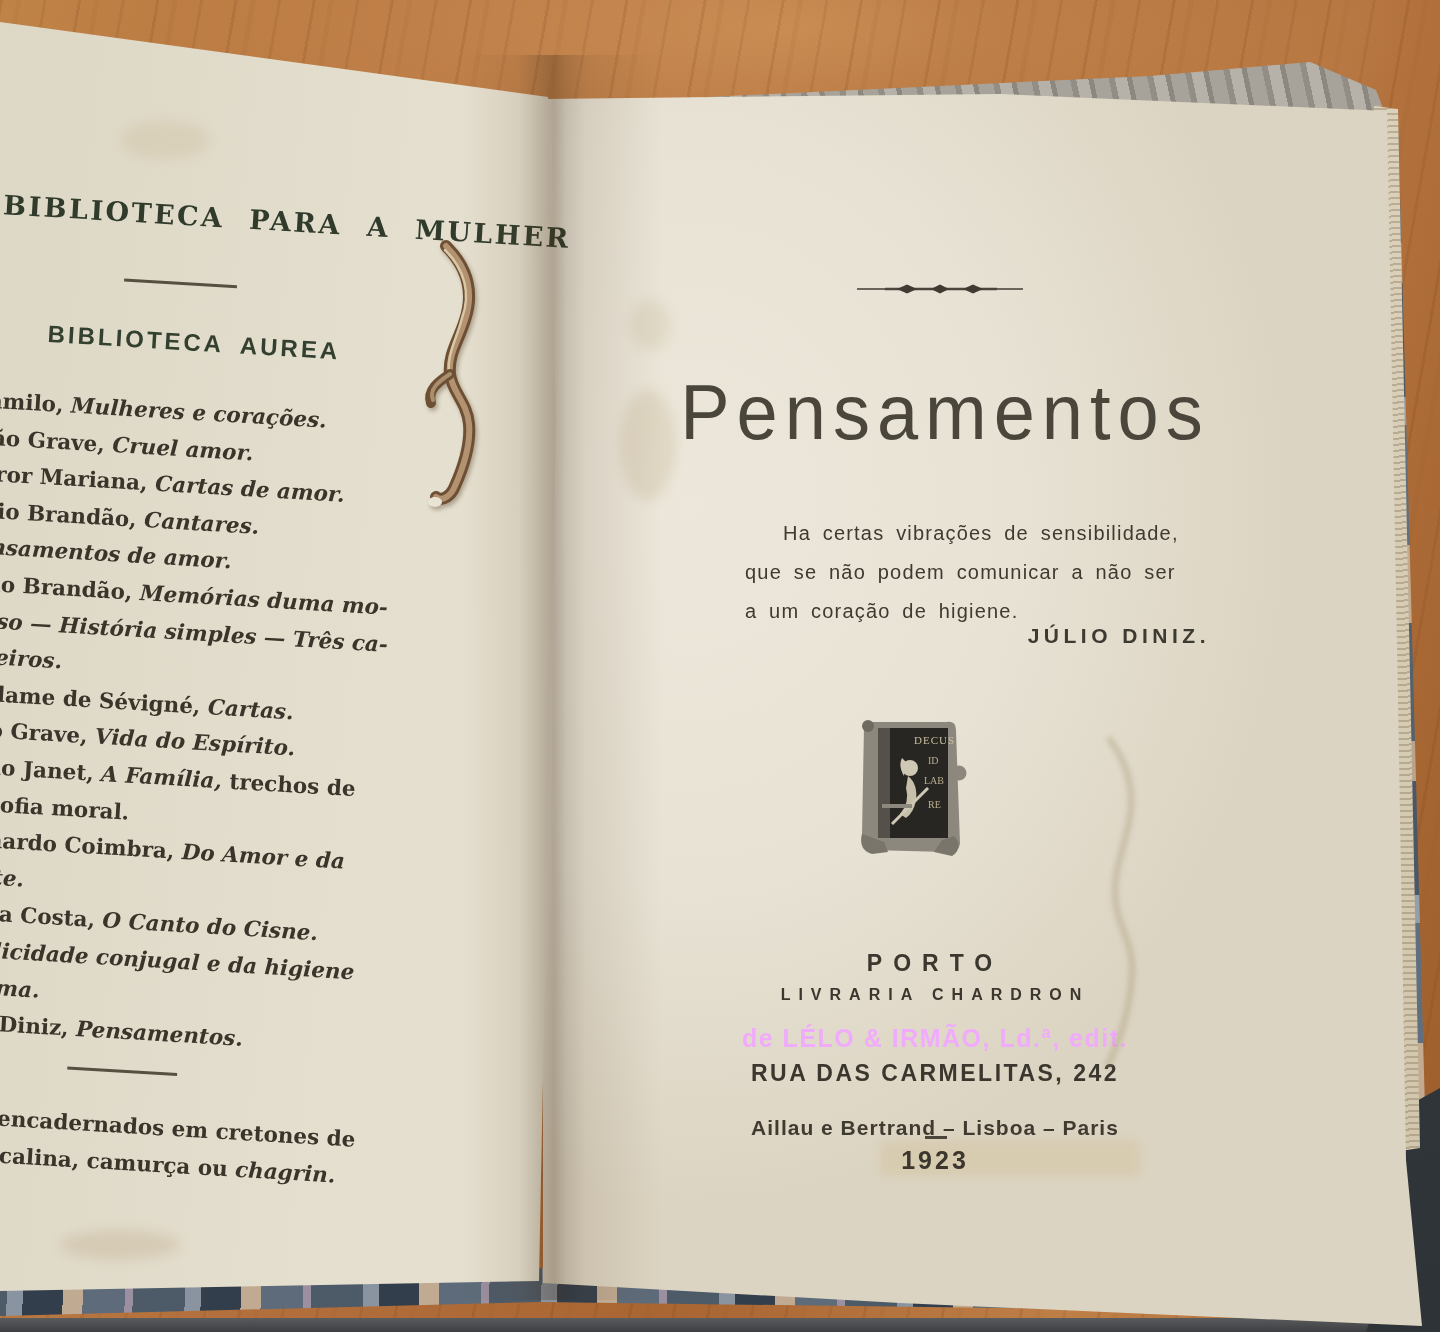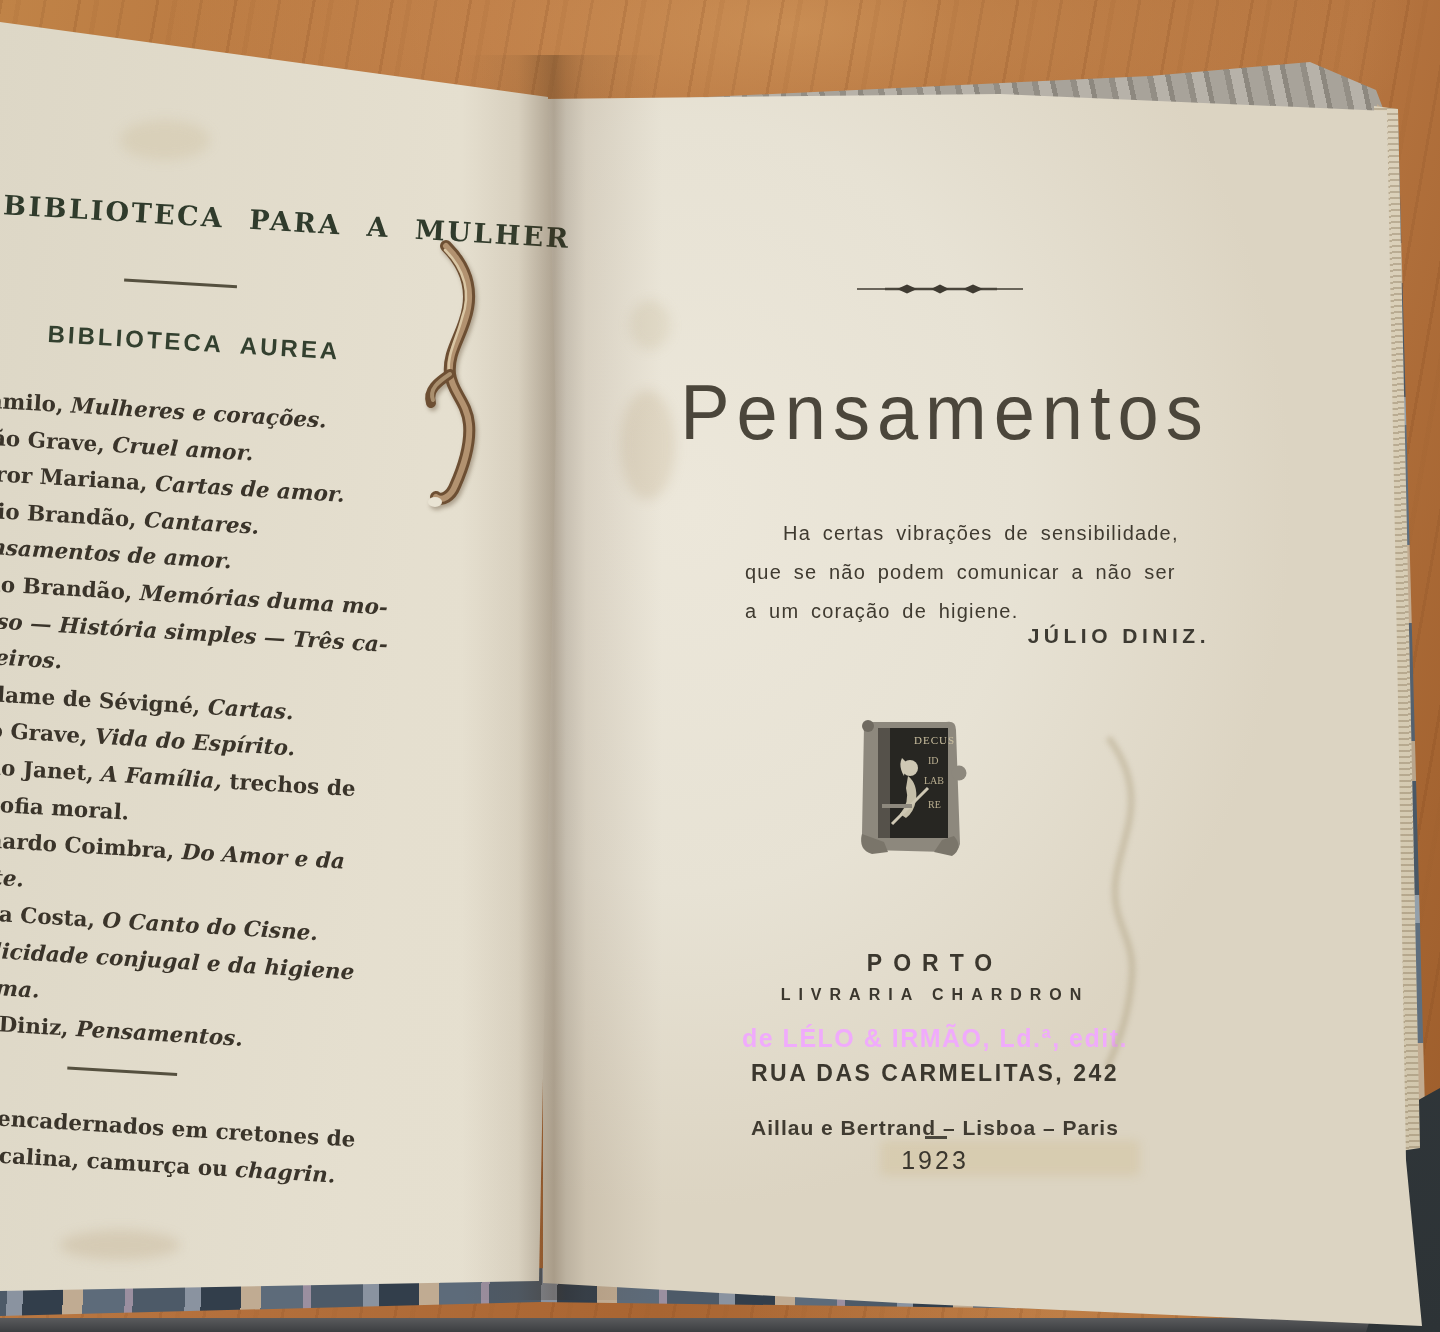--- a/index.html
+++ b/index.html
@@ -94,21 +94,21 @@
   .attribution{left:860px;top:624px;width:350px;text-align:right;font-size:21px;
     letter-spacing:4.5px;font-weight:700;color:#3d3a32;}
   .imprint{position:absolute;left:615px;top:0;width:640px;text-align:center;}
   .imp{position:absolute;left:0;width:640px;text-align:center;white-space:nowrap;}
   .imp-city{top:950px;font-size:23px;letter-spacing:11px;font-weight:700;color:#3b372e;}
   .imp-pub{top:986px;font-size:16px;letter-spacing:8px;font-weight:700;color:#3b372e;}
   .imp-pub2{top:1024px;font-size:25px;letter-spacing:1.5px;font-weight:700;color:#f0abfc;}
   .imp-addr{top:1060px;font-size:23px;letter-spacing:2.5px;font-weight:700;color:#3b372e;}
   .imp-agents{top:1096px;font-size:21px;letter-spacing:1px;font-weight:700;color:#403b31;margin-top:20px;}
   .imp-dash{position:absolute;left:310px;top:1136px;width:22px;height:3px;background:#4a463c;}
-  .imp-year{top:1146px;font-size:25px;letter-spacing:3px;font-weight:400;color:#3b372e;}
+  .imp-year{top:1146px;font-size:25px;letter-spacing:3px;font-weight:700;color:#3b372e;}
   .ghost-year{position:absolute;left:880px;top:1140px;width:260px;height:36px;
     background:rgba(190,160,90,.16);border-radius:6px;filter:blur(5px);}
 
   svg{display:block;}
 </style>
 </head>
 <body>
 
 <div class="scene">
 

